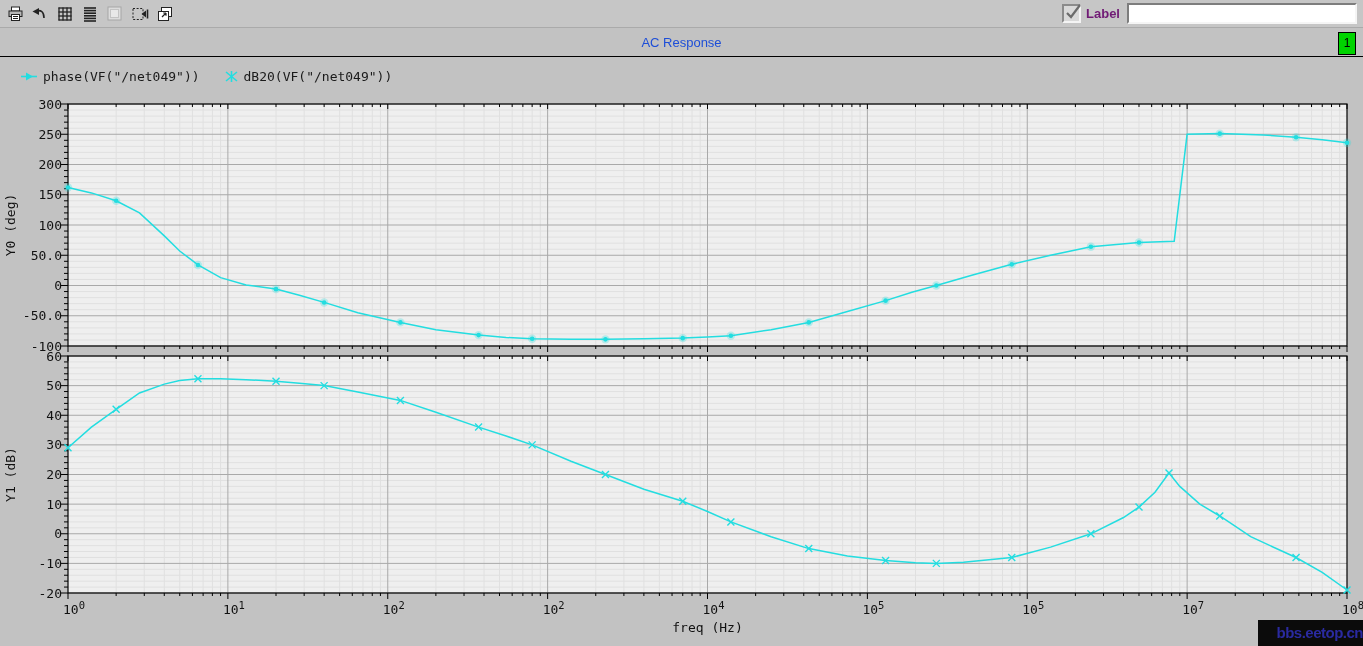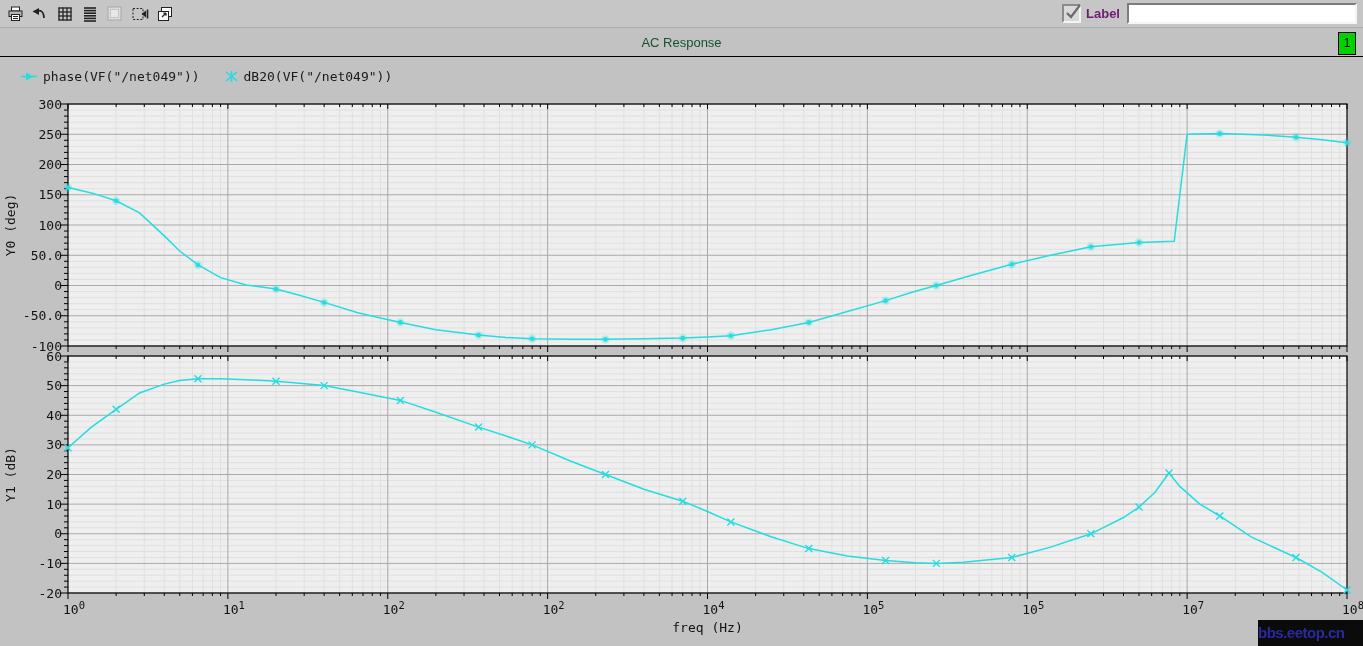--- a/index.html
+++ b/index.html
@@ -19,37 +19,37 @@
             border-bottom:2px solid #f4f4f4;border-right:2px solid #f4f4f4;}
   .checkbox svg{position:absolute;left:1px;top:-2px;overflow:visible;}
   .label-text{color:#701a75;font-weight:bold;font-size:13px;margin:0 7px 0 5px;}
   .label-input{width:230px;height:21px;background:#fff;box-sizing:border-box;
                border-top:2px solid #7d7d7d;border-left:2px solid #7d7d7d;
                border-bottom:2px solid #f5f5f5;border-right:2px solid #f5f5f5;
                font-size:13px;padding:0 4px;}
   
   .titlebar{position:absolute;top:28px;left:0;right:0;height:29px;background:#c2c2c2;
             border-bottom:1px solid #000;box-sizing:border-box;z-index:4;}
-  .page-title{position:absolute;left:0;right:0;top:7px;text-align:center;font-size:13px;color:#14532d;}
+  .page-title{position:absolute;left:0;right:0;top:7px;text-align:center;font-size:13px;color:#1d4ed8;}
   .badge{position:absolute;right:7px;top:4px;width:16px;height:21px;background:var(--green);
          border:1px solid #000;font-size:12px;text-align:center;line-height:21px;color:#000;}
   
   .legend{position:absolute;top:57px;left:0;right:0;height:38px;display:flex;align-items:center;
           padding-left:21px;z-index:3;}
   .legend-item{display:flex;align-items:center;margin-right:24px;
                font-family:"DejaVu Sans Mono", monospace;font-size:13px;color:#1a1a1a;}
   .legend-item svg{margin-right:5px;}
   .trace-stroke{stroke:var(--trace);}
   .trace-fill{fill:var(--trace);}
   
   #chart-svg{position:absolute;top:0;left:0;z-index:1;}
   #chart-svg text{font-family:"DejaVu Sans Mono", monospace;font-size:13px;fill:#111;}
   
   .watermark{position:absolute;right:0;bottom:0;width:105px;height:26px;background:#0b0b0b;
-             color:#2a2aa0;font-weight:bold;font-size:15px;text-align:left;line-height:25px;
+             color:#2a2aa0;font-weight:bold;font-size:15px;text-align:right;line-height:25px;
              z-index:6;letter-spacing:-0.5px;}
 </style>
 </head>
 <body>
 
 <div class="toolbar">
   <button class="tb-btn">
     <svg width="17" height="16" viewBox="0 0 16 16">
         <rect x="4" y="1" width="8" height="4" fill="#fff" stroke="#222"></rect>
         <rect x="1.5" y="5" width="13" height="5.5" fill="#b7b7b7" stroke="#222"></rect>

